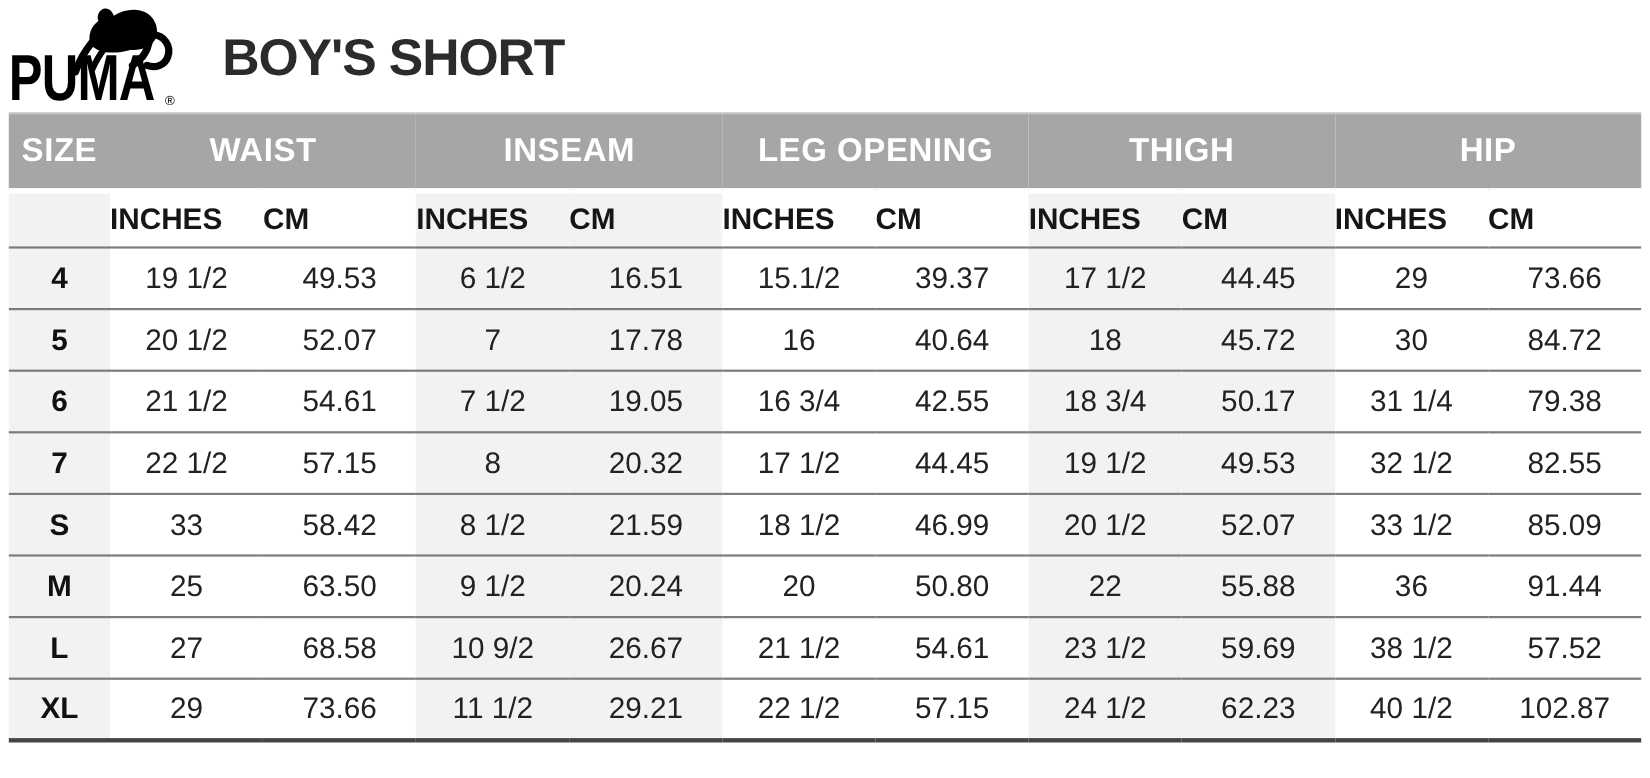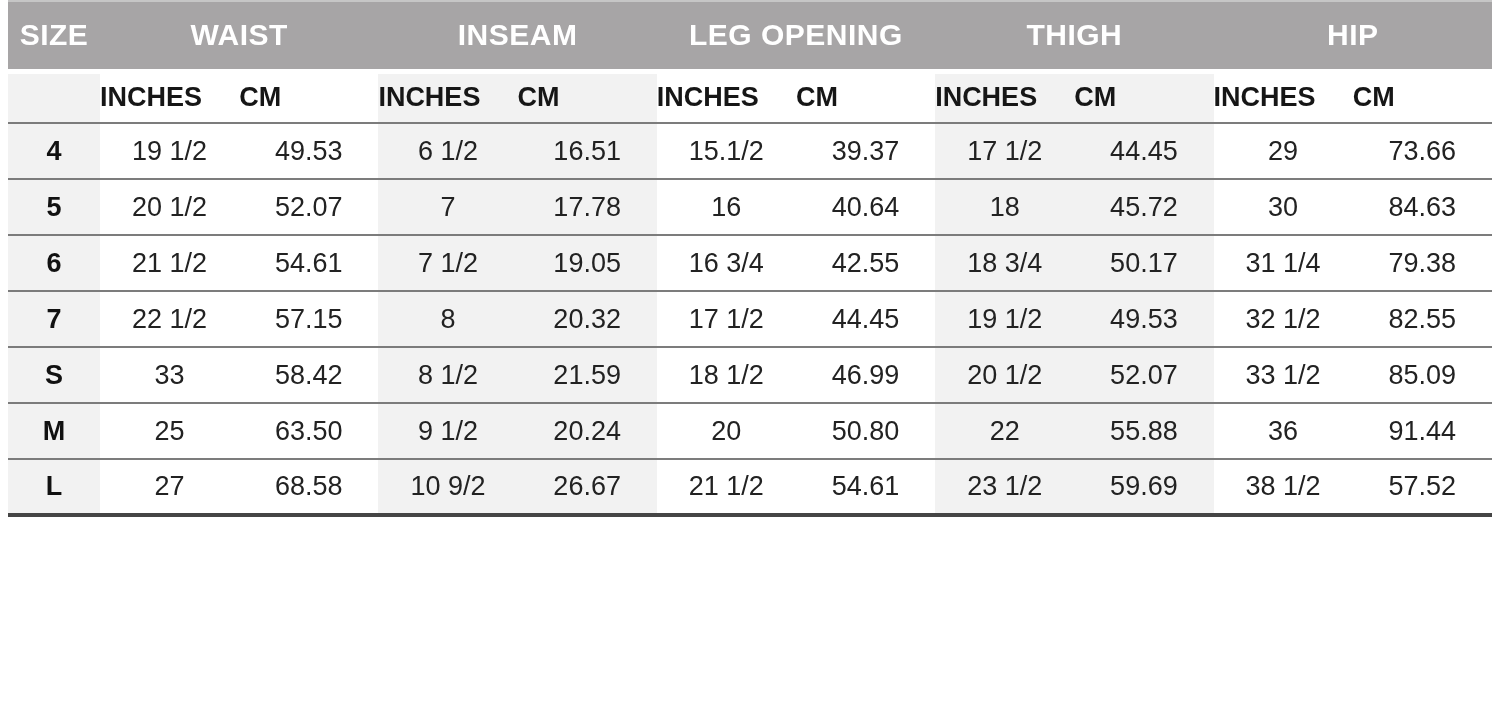--- a/index.html
+++ b/index.html
@@ -42,20 +42,38 @@
   tbody td:nth-child(1) { background:#f2f2f2; font-weight:bold; color:#111; }
   tbody td:nth-child(4), tbody td:nth-child(5),
   tbody td:nth-child(8), tbody td:nth-child(9) { background:#f2f2f2; }
   tbody tr:last-child td { border-bottom:4px solid #454545; }
 </style>
 </head>
 <body>
 
 <div class="page">
 
+  <div class="brand-bar">
+    <svg class="logo-svg" viewBox="0 0 152 94">
+
+      <g transform="translate(56,1) scale(0.94)" fill="#000">
+        <path d="M20,38 C16,30 20,20 27,15 C25,10 28,4 33,3 C37,2 41,6 42,10
+                 C52,3 66,2 75,8 C83,14 86,24 82,33 C78,40 68,44 58,43
+                 C44,47 27,47 20,38 Z"></path>
+        <path d="M22,34 C14,44 8,54 5,64" stroke="#000" stroke-width="7" fill="none" stroke-linecap="round"></path>
+        <path d="M34,40 C28,48 24,55 21,62" stroke="#000" stroke-width="6" fill="none" stroke-linecap="round"></path>
+        <path d="M76,36 C74,46 68,53 60,58" stroke="#000" stroke-width="7" fill="none" stroke-linecap="round"></path>
+        <path d="M79,28 C91,29 98,39 94,50 C91,58 82,61 74,58" stroke="#000" stroke-width="7" fill="none" stroke-linecap="round"></path>
+      </g>
+
+      <text x="0" y="87" font-size="59" font-weight="bold" font-family="Liberation Sans, DejaVu Sans, sans-serif" transform="scale(0.78,1)" letter-spacing="-1" fill="#000">PUMA</text>
+      <text x="142" y="91" font-size="12" font-family="Liberation Sans, DejaVu Sans, sans-serif" fill="#000">®</text>
+    </svg>
+    <h1 class="page-title">BOY'S SHORT</h1>
+  </div>
 
   <table class="size-chart">
     <colgroup>
       <col class="c-size">
         <col>
         <col>
         <col>
         <col>
         <col>
         <col>
@@ -105,21 +123,21 @@
         <td>5</td>
         <td>20 1/2</td>
         <td>52.07</td>
         <td>7</td>
         <td>17.78</td>
         <td>16</td>
         <td>40.64</td>
         <td>18</td>
         <td>45.72</td>
         <td>30</td>
-        <td>84.63</td>
+        <td>84.72</td>
       </tr>
       <tr>
         <td>6</td>
         <td>21 1/2</td>
         <td>54.61</td>
         <td>7 1/2</td>
         <td>19.05</td>
         <td>16 3/4</td>
         <td>42.55</td>
         <td>18 3/4</td>
@@ -172,15 +190,28 @@
         <td>68.58</td>
         <td>10 9/2</td>
         <td>26.67</td>
         <td>21 1/2</td>
         <td>54.61</td>
         <td>23 1/2</td>
         <td>59.69</td>
         <td>38 1/2</td>
         <td>57.52</td>
       </tr>
+      <tr>
+        <td>XL</td>
+        <td>29</td>
+        <td>73.66</td>
+        <td>11 1/2</td>
+        <td>29.21</td>
+        <td>22 1/2</td>
+        <td>57.15</td>
+        <td>24 1/2</td>
+        <td>62.23</td>
+        <td>40 1/2</td>
+        <td>102.87</td>
+      </tr>
     </tbody>
   </table>
 </div>
 
 </body></html>

